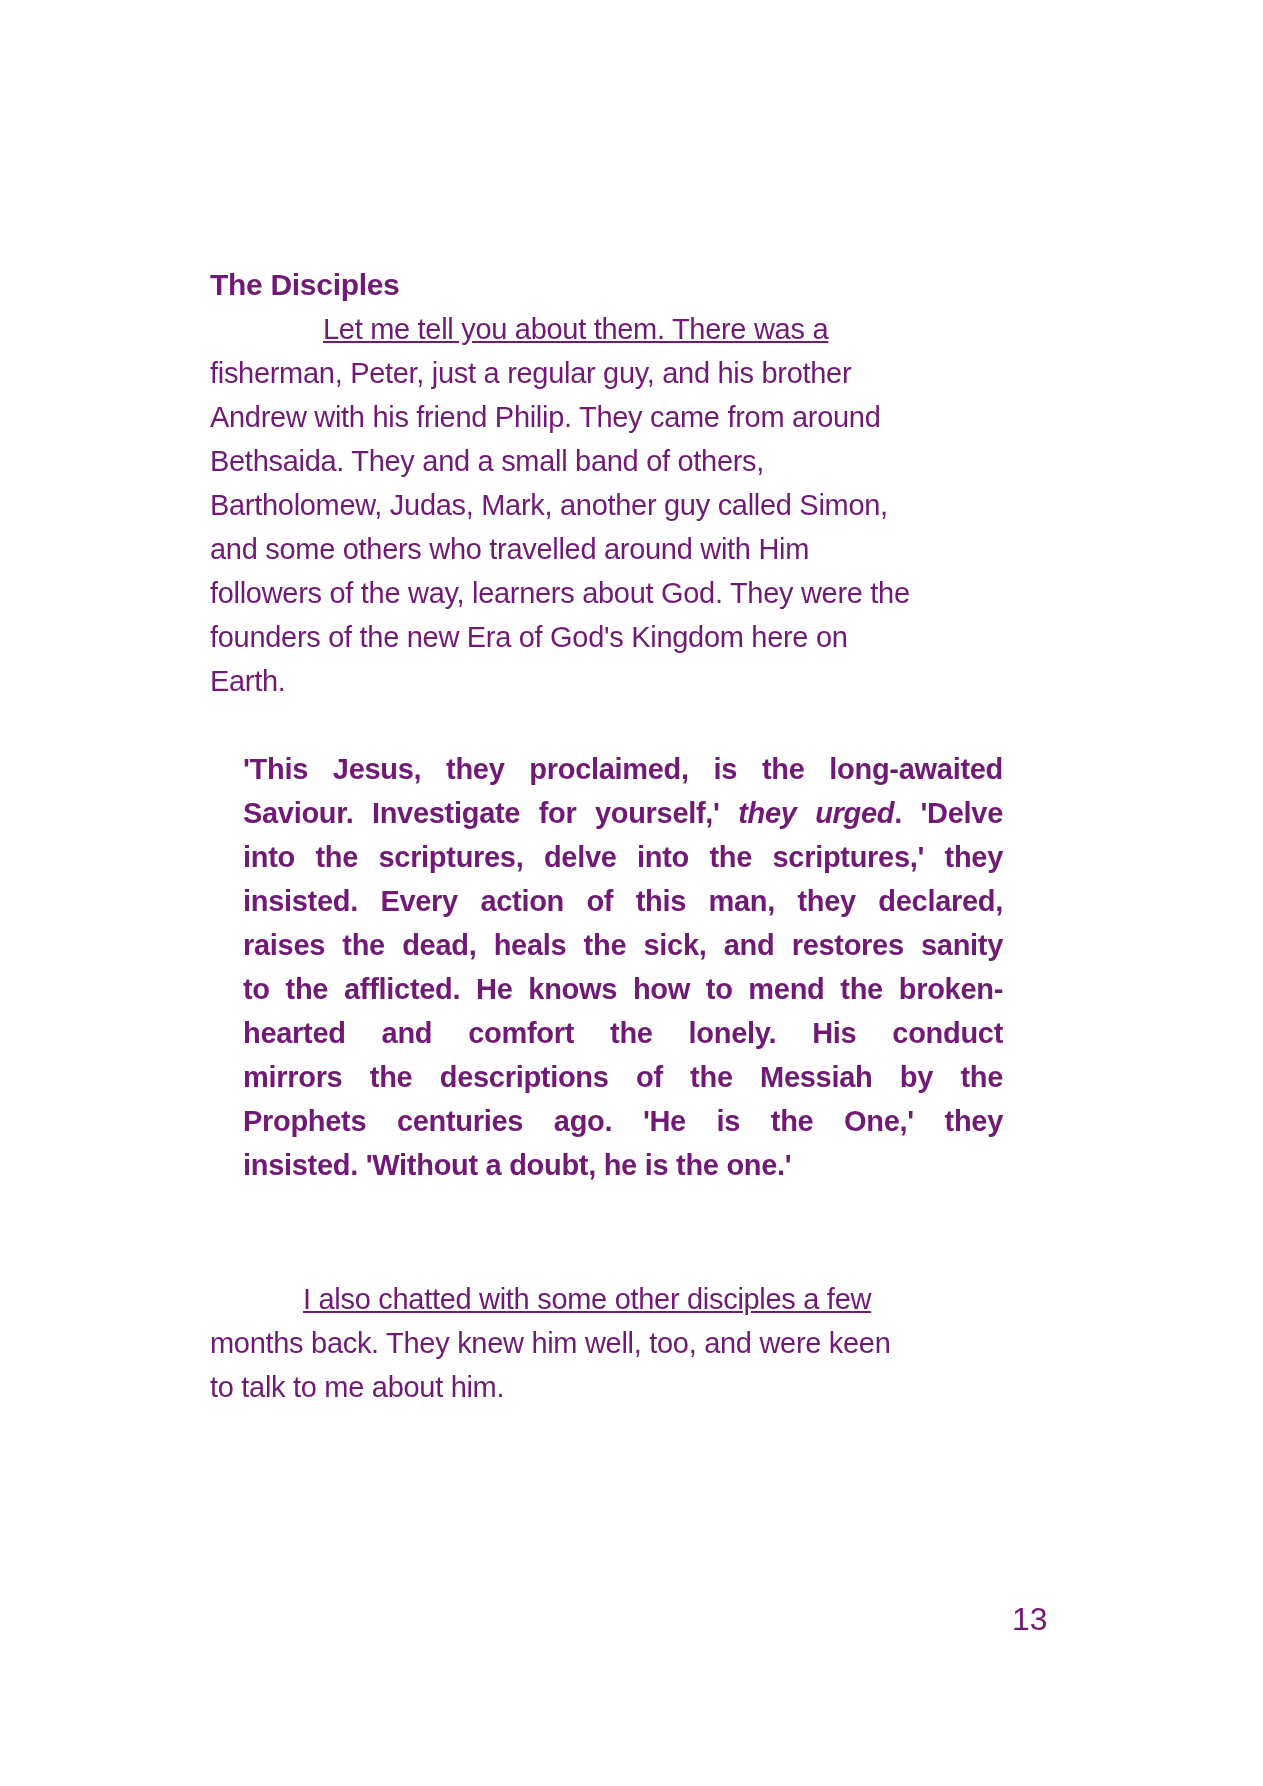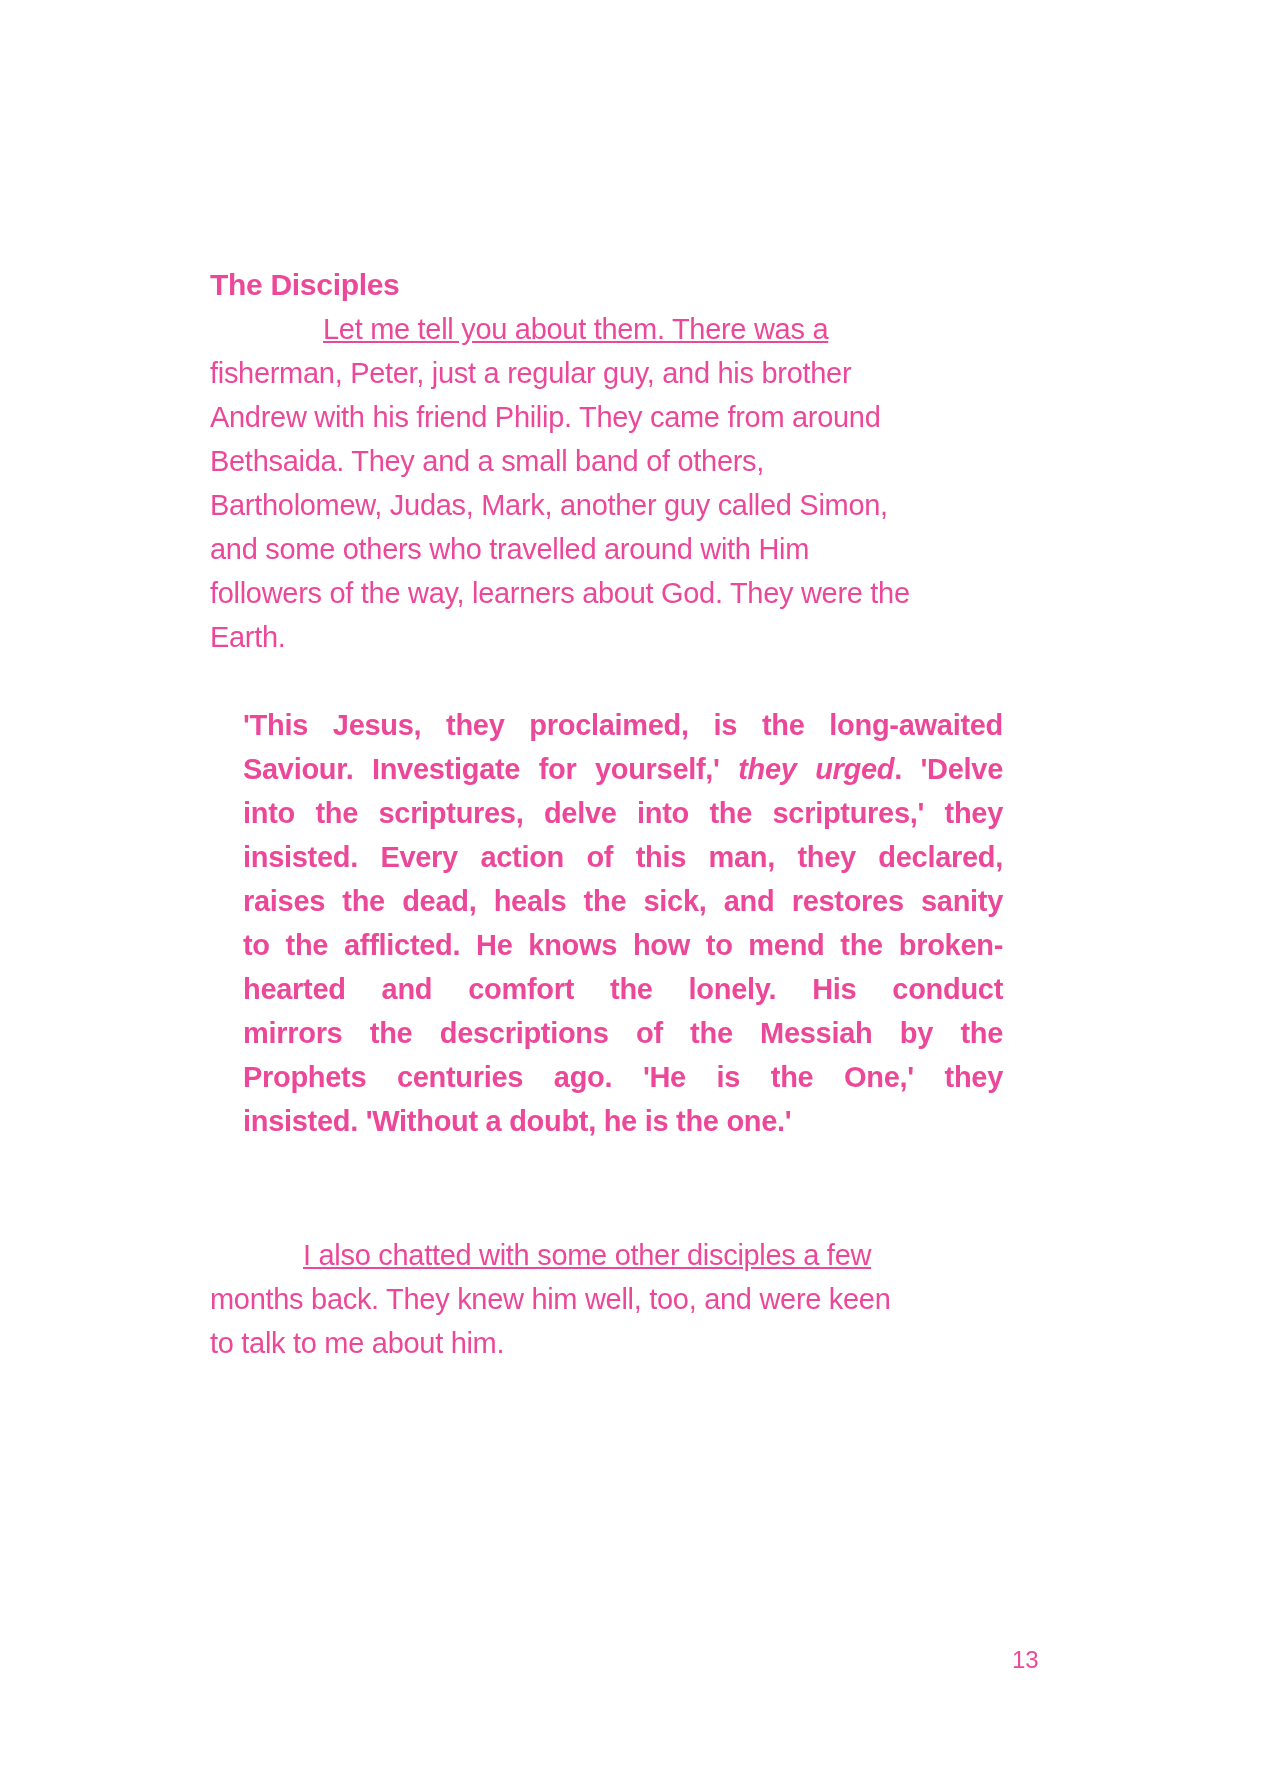--- a/index.html
+++ b/index.html
@@ -7,21 +7,21 @@
     padding: 0;
     background: #ffffff;
   }
   .page {
     position: relative;
     width: 1263px;
     height: 1786px;
     background: #ffffff;
     overflow: hidden;
     font-family: "Liberation Sans", sans-serif;
-    color: #ec4899;
+    color: #701a75;
   }
   .content {
     position: absolute;
     left: 210px;
     top: 263px;
     width: 836px;
     font-size: 29px;
     line-height: 44px;
     letter-spacing: -0.3px;
   }
@@ -53,22 +53,22 @@
   }
   .blockquote .line:last-child {
     text-align-last: left;
   }
   .para-2 {
     margin-top: 90px;
   }
   .page-number {
     position: absolute;
     left: 1012px;
-    top: 1638px;
-    font-size: 24px;
+    top: 1597px;
+    font-size: 32px;
     line-height: 44px;
   }
   .line i {
     font-style: italic;
   }
 </style>
 </head>
 <body>
 
 <div class="page">
@@ -77,20 +77,21 @@
     <div class="heading">The Disciples</div>
 
     <div class="para para-1">
         <div class="line">Let me tell you about them. There was a</div>
         <div class="line">fisherman, Peter, just a regular guy, and his brother</div>
         <div class="line">Andrew with his friend Philip. They came from around</div>
         <div class="line">Bethsaida. They and a small band of others,</div>
         <div class="line">Bartholomew, Judas, Mark, another guy called Simon,</div>
         <div class="line">and some others who travelled around with Him</div>
         <div class="line">followers of the way, learners about God. They were the</div>
+        <div class="line">founders of the new Era of God's Kingdom here on</div>
         <div class="line">Earth.</div>
       </div>
 
     <div class="blockquote">
         <div class="line">'This Jesus, they proclaimed, is the long-awaited</div>
         <div class="line">Saviour. Investigate for yourself,' <i>they urged</i>. 'Delve</div>
         <div class="line">into the scriptures, delve into the scriptures,' they</div>
         <div class="line">insisted. Every action of this man, they declared,</div>
         <div class="line">raises the dead, heals the sick, and restores sanity</div>
         <div class="line">to the afflicted. He knows how to mend the broken-</div>

